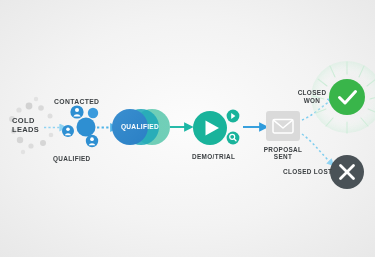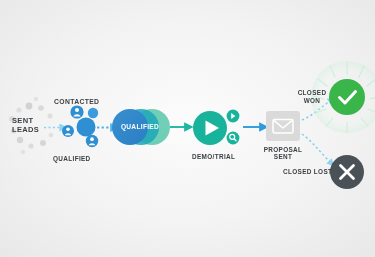--- a/index.html
+++ b/index.html
@@ -238,21 +238,21 @@
       <path d="M339.5 97.5 L345 103 L355.5 91.5" fill="none" stroke="#ffffff" stroke-width="3.0" stroke-linecap="round" stroke-linejoin="round"></path>
     </g>
 
     <g>
       <circle cx="347" cy="172" r="17" fill="#4a5257"></circle>
       <line x1="340.5" y1="165.5" x2="353.5" y2="178.5" stroke="#ffffff" stroke-width="2.8" stroke-linecap="round"></line>
       <line x1="353.5" y1="165.5" x2="340.5" y2="178.5" stroke="#ffffff" stroke-width="2.8" stroke-linecap="round"></line>
     </g>
   </svg>
 
-  <div class="lbl lbl-cold">SENT
+  <div class="lbl lbl-cold">COLD
 LEADS</div>
 
   <div class="lbl lbl-contacted">CONTACTED</div>
 
   <div class="lbl lbl-qualified-small">QUALIFIED</div>
 
   <div class="bubble-text">QUALIFIED</div>
 
   <div class="lbl lbl-demo">DEMO/TRIAL</div>
 

